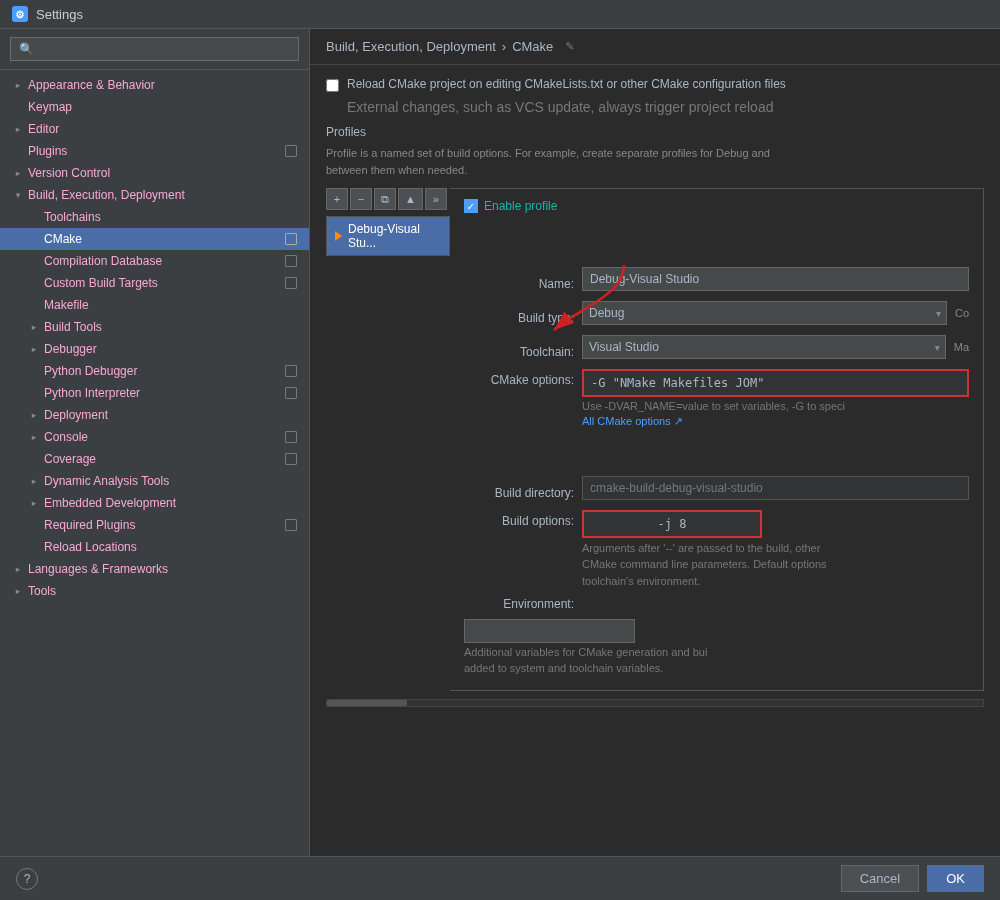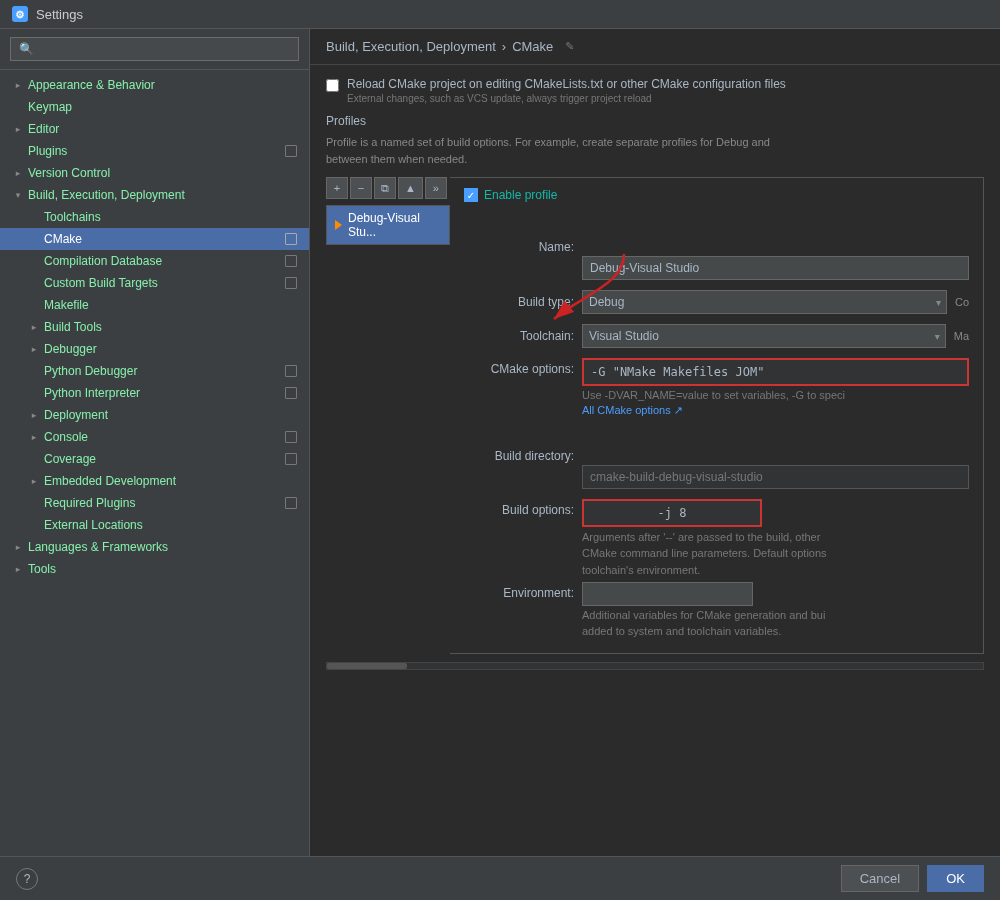--- a/index.html
+++ b/index.html
@@ -81,21 +81,21 @@
     .sidebar-tree::-webkit-scrollbar { width: 6px; }
     .sidebar-tree::-webkit-scrollbar-track { background: #3c3f41; }
     .sidebar-tree::-webkit-scrollbar-thumb { background: #555; }
 
     .tree-item {
       padding: 4px 12px 4px 12px;
       cursor: pointer;
       display: flex;
       align-items: center;
       gap: 4px;
-      color: #86efac;
+      color: #f9a8d4;
     }
     .tree-item.selected { background: #4a6da7; color: #fff; }
     .tree-item.indent1 { padding-left: 28px; }
 
     .expand-arrow {
       width: 12px; height: 12px;
       display: inline-flex; align-items: center; justify-content: center;
       font-size: 9px; color: #888;
       flex-shrink: 0;
     }
@@ -136,21 +136,21 @@
       display: flex;
       align-items: flex-start;
       gap: 8px;
       margin-bottom: 10px;
     }
     .reload-option input[type="checkbox"] {
       margin-top: 2px;
       flex-shrink: 0;
     }
     .reload-text { color: #a9b7c6; font-size: 12px; }
-    .reload-sub { color: #777; font-size: 10px; margin-top: 2px; }
+    .reload-sub { color: #777; font-size: 14px; margin-top: 8px; }
 
     
     .section-title {
       color: #a9b7c6;
       font-size: 12px;
       margin-bottom: 6px;
       margin-top: 4px;
     }
     .profile-desc {
       color: #888;
@@ -227,21 +227,21 @@
       border: 1px solid #4a9eff;
       display: flex; align-items: center; justify-content: center;
       color: white; font-size: 10px;
       flex-shrink: 0;
     }
     .enable-label { color: #14b8a6; font-size: 12px; }
 
     
     .form-row {
       display: flex;
-      align-items: center;
+      align-items: flex-end;
       margin-bottom: 10px;
       gap: 8px;
     }
     .form-label {
       width: 110px;
       color: #a9b7c6;
       font-size: 12px;
       flex-shrink: 0;
       text-align: right;
     }
@@ -347,20 +347,21 @@
     .arrow-annotation {
       position: relative;
     }
 
     
     .env-row {
       display: flex;
       align-items: flex-start;
       margin-bottom: 4px;
       gap: 8px;
+      flex-direction: column;
     }
     .env-input {
       background: #45494a;
       border: 1px solid #666;
       color: #a9b7c6;
       padding: 3px 7px;
       font-size: 12px;
       height: 24px;
       flex: 1;
       outline: none;
@@ -524,35 +525,39 @@
         <span>Console</span>
         <div style="margin-left:auto;width:12px;height:12px;border:1px solid #777;border-radius:1px;"></div>
       </div>
 
       <div class="tree-item indent1">
         <span class="expand-arrow empty"></span>
         <span>Coverage</span>
         <div style="margin-left:auto;width:12px;height:12px;border:1px solid #777;border-radius:1px;"></div>
       </div>
 
+      <div class="tree-item indent1">
+        <span class="expand-arrow collapsed"></span>
+        <span>Dynamic Analysis Tools</span>
+      </div>
 
       <div class="tree-item indent1">
         <span class="expand-arrow collapsed"></span>
         <span>Embedded Development</span>
       </div>
 
       <div class="tree-item indent1">
         <span class="expand-arrow empty"></span>
         <span>Required Plugins</span>
         <div style="margin-left:auto;width:12px;height:12px;border:1px solid #777;border-radius:1px;"></div>
       </div>
 
       <div class="tree-item indent1">
         <span class="expand-arrow empty"></span>
-        <span>External Locations</span>
+        <span>Reload Locations</span>
       </div>
 
       <div class="tree-item">
         <span class="expand-arrow collapsed"></span>
         <span>Languages &amp; Frameworks</span>
       </div>
 
       <div class="tree-item">
         <span class="expand-arrow collapsed"></span>
         <span>Tools</span>

